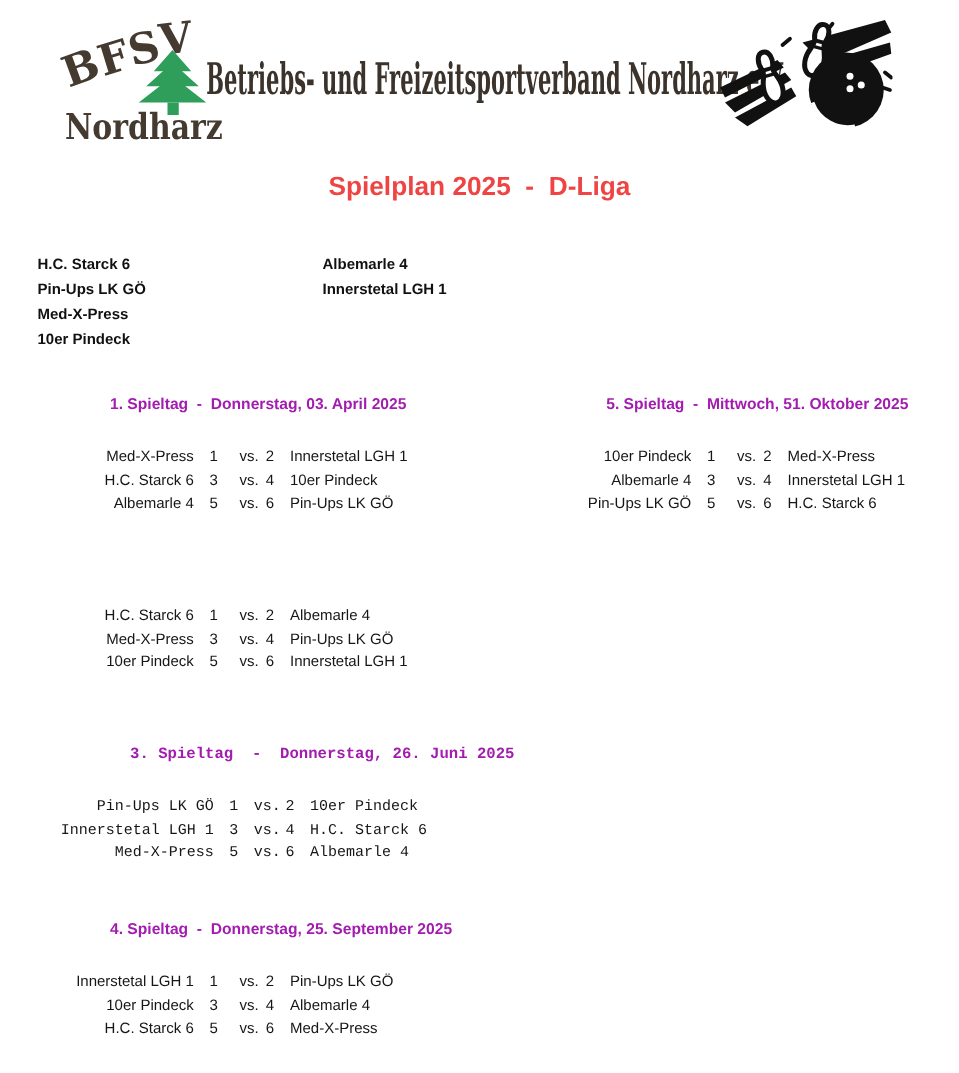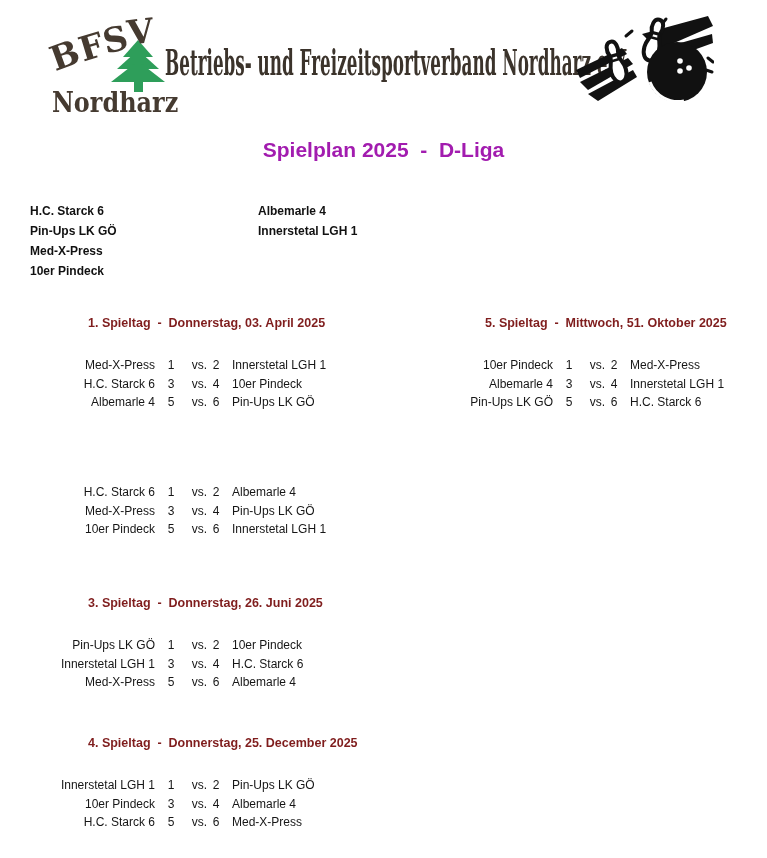--- a/index.html
+++ b/index.html
@@ -82,21 +82,21 @@
 
   
   .doc-title {
     position: absolute;
     left: 0; top: 138px;
     width: 767px;
     text-align: center;
     font-size: 21px;
     font-weight: bold;
     white-space: pre;
-    color: #a21caf;
+    color: #ef4444;
   }
 
   
   .teams {
     position: absolute;
     left: 30px; top: 201px;
     display: grid;
     grid-template-columns: 228px auto;
     column-gap: 0;
     font-size: 12px;
@@ -107,40 +107,40 @@
   .teams .col { display: flex; flex-direction: column; }
 
   
   .section { position: absolute; width: 392px; }
   .section.right { width: 342px; }
   .sec-title {
     font-size: 12.5px;
     font-weight: bold;
     line-height: 13px;
     white-space: pre;
-    color: #7f1d1d;
+    color: #a21caf;
   }
   .section .sec-title { padding-left: 61px; }
   .section.right .sec-title { padding-left: 60px; }
   .matches { margin-top: 26px; }
   .match {
     display: grid;
     grid-template-columns: 128px 32px 20px 18px auto;
     font-size: 12px;
     line-height: 18.7px;
     color: #161616;
   }
   .match .home { text-align: right; }
   .match .lane { text-align: center; }
   .match .vs   { text-align: right; }
   .match .away { text-align: left; padding-left: 7px; white-space: nowrap; }
 
   .sec-1 { left: 27px;  top: 317px; }
   .sec-2 { left: 27px;  top: 457px; }
-  .sec-3 { left: 27px;  top: 597px; }
+  .sec-3 { left: 43px;  top: 597px; font-family: Liberation Mono, monospace; }
   .sec-4 { left: 27px;  top: 737px; }
   .sec-5 { left: 425px; top: 317px; }
 </style>
 </head>
 <body>
 
 <div class="page" style="--tree:#2e9e5a;">
 
   <div class="logo-box">
     <div class="tree">
@@ -285,21 +285,21 @@
         <span class="home">Med-X-Press</span>
         <span class="lane">5</span>
         <span class="vs">vs.</span>
         <span class="lane">6</span>
         <span class="away">Albemarle 4</span>
       </div>
     </div>
   </div>
 
   <div class="section sec-4">
-    <div class="sec-title">4. Spieltag  -  Donnerstag, 25. December 2025</div>
+    <div class="sec-title">4. Spieltag  -  Donnerstag, 25. September 2025</div>
     <div class="matches">
       <div class="match">
         <span class="home">Innerstetal LGH 1</span>
         <span class="lane">1</span>
         <span class="vs">vs.</span>
         <span class="lane">2</span>
         <span class="away">Pin-Ups LK GÖ</span>
       </div>
       <div class="match">
         <span class="home">10er Pindeck</span>

